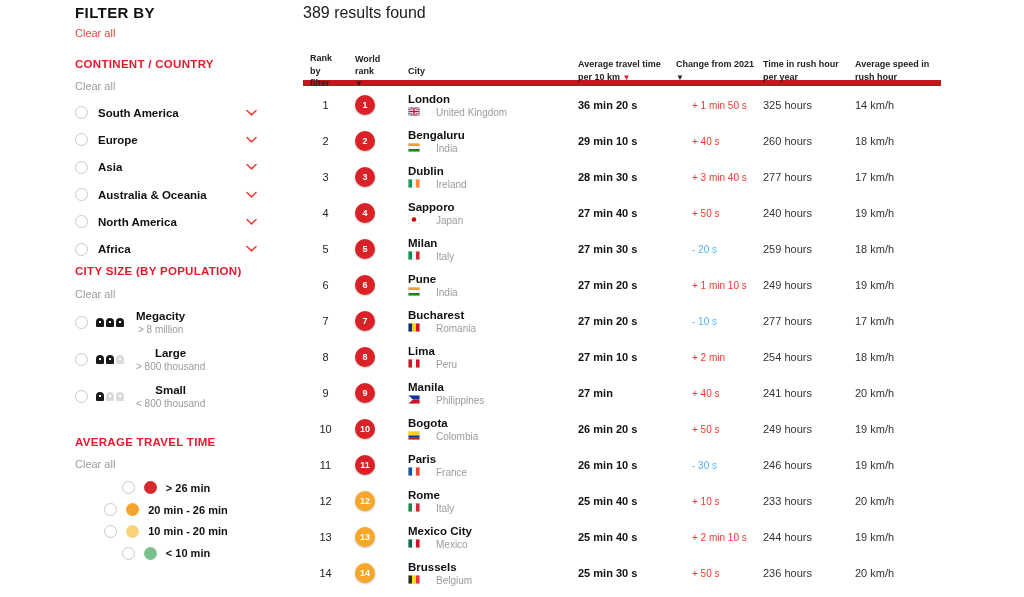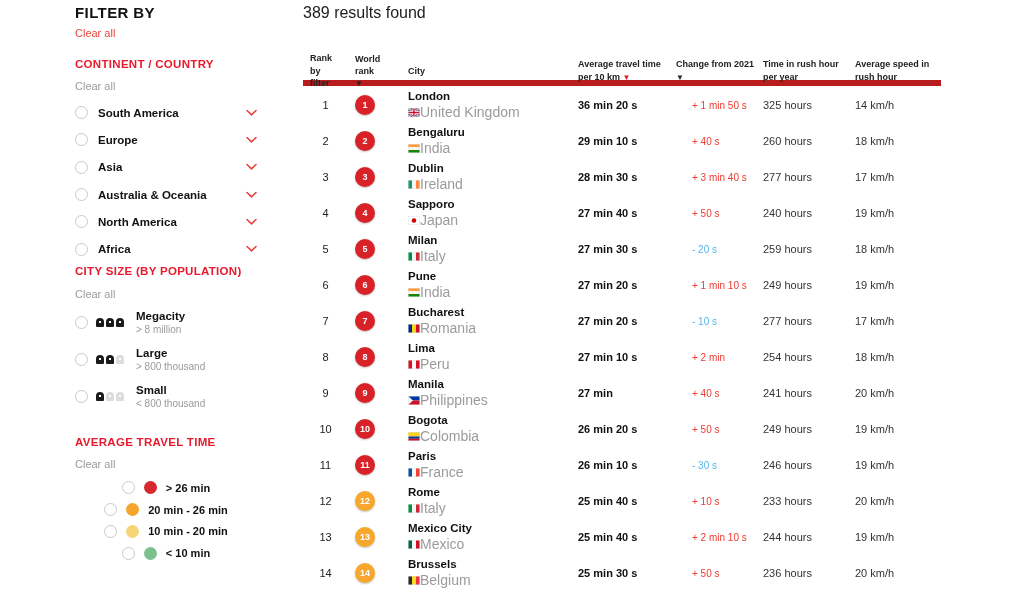--- a/index.html
+++ b/index.html
@@ -25,21 +25,21 @@
   #traveltime-items { position:absolute; top:477px; left:0; width:182px; }
   .cont-item { position:relative; height:27.3px; display:flex; align-items:center; cursor:pointer; }
   .chk { flex:none; width:13px; height:13px; border:1px solid #c9c9c9; border-radius:50%; background:#fff; }
   .cont-label { margin-left:10px; font-size:11.5px; font-weight:bold; color:#111; }
   .chev { position:absolute; right:0; top:50%; transform:translateY(-50%); line-height:0; }
   .size-item { height:37px; display:flex; align-items:center; cursor:pointer; }
   .blds { margin-left:8px; display:flex; gap:2px; align-items:flex-end; }
   .bld { position:relative; width:8px; height:9px; border-radius:4px 4px 1px 1px; background:#1a1a1a; }
   .bld.off { background:#dcdcdc; }
   .bld::after { content:""; position:absolute; left:3px; top:3px; width:2px; height:2px; background:#fff; }
-  .size-text { margin-left:12px; display:flex; flex-direction:column; }
+  .size-text { margin-left:12px; display:flex; flex-direction:column;align-items:center; }
   .size-label { font-size:11.5px; font-weight:bold; color:#111; }
   .size-sub { margin-top:2px; font-size:10px; color:#9b9b9b; }
   .tt-item { height:21.8px; display:flex; align-items:center; cursor:pointer;justify-content:center; }
   .dot { flex:none; width:13px; height:13px; border-radius:50%; margin-left:9px; }
   .tt-label { margin-left:9px; font-size:11px; font-weight:bold; color:#111; }
   
   .main { position:absolute; left:303px; top:0; width:645px; height:597px; }
   .results { position:absolute; top:4px; left:0; font-size:16px; font-weight:normal; color:#1c1c1c; }
   .grid7 { display:grid; grid-template-columns:45px 50px 180px 98px 87px 92px 86px; width:638px; }
   .thead { position:absolute; top:52px; left:0; height:34px; align-items:center; border-bottom:6px solid #b91c1c; }
@@ -51,21 +51,21 @@
   .sort-red { color:#e8192d; }
   .sort-block { display:block; }
   .tbody { position:absolute; top:87px; left:0; }
   .trow { height:36px; align-items:center; cursor:pointer; }
   .cell-rank { text-align:center; font-size:11px; color:#222; }
   .cell-world { padding-left:7px; }
   .badge { width:20px; height:20px; border-radius:50%; color:#fff; font-size:9px; font-weight:bold;
            display:flex; align-items:center; justify-content:center; box-shadow:0 1px 2px rgba(0,0,0,.25); }
   .cell-city { padding-left:10px; }
   .cname { font-size:11.5px; font-weight:bold; color:#111; }
-  .country { margin-top:2px; font-size:14px; color:#9b9b9b; display:flex; align-items:center; gap:0; }
+  .country { margin-top:2px; font-size:10px; color:#9b9b9b; display:flex; align-items:flex-start; gap:16px; }
   .flag { line-height:0; display:inline-block; }
   .cell-tt { font-size:11px; font-weight:bold; color:#111; }
   .cell-ch { font-size:10px;margin-left:16px; }
   .ch-up { color:#ee3a30; }
   .ch-down { color:#52b5ef; }
   .cell-rh, .cell-sp { font-size:11px; color:#333; }
 </style>
 </head>
 <body>
 

